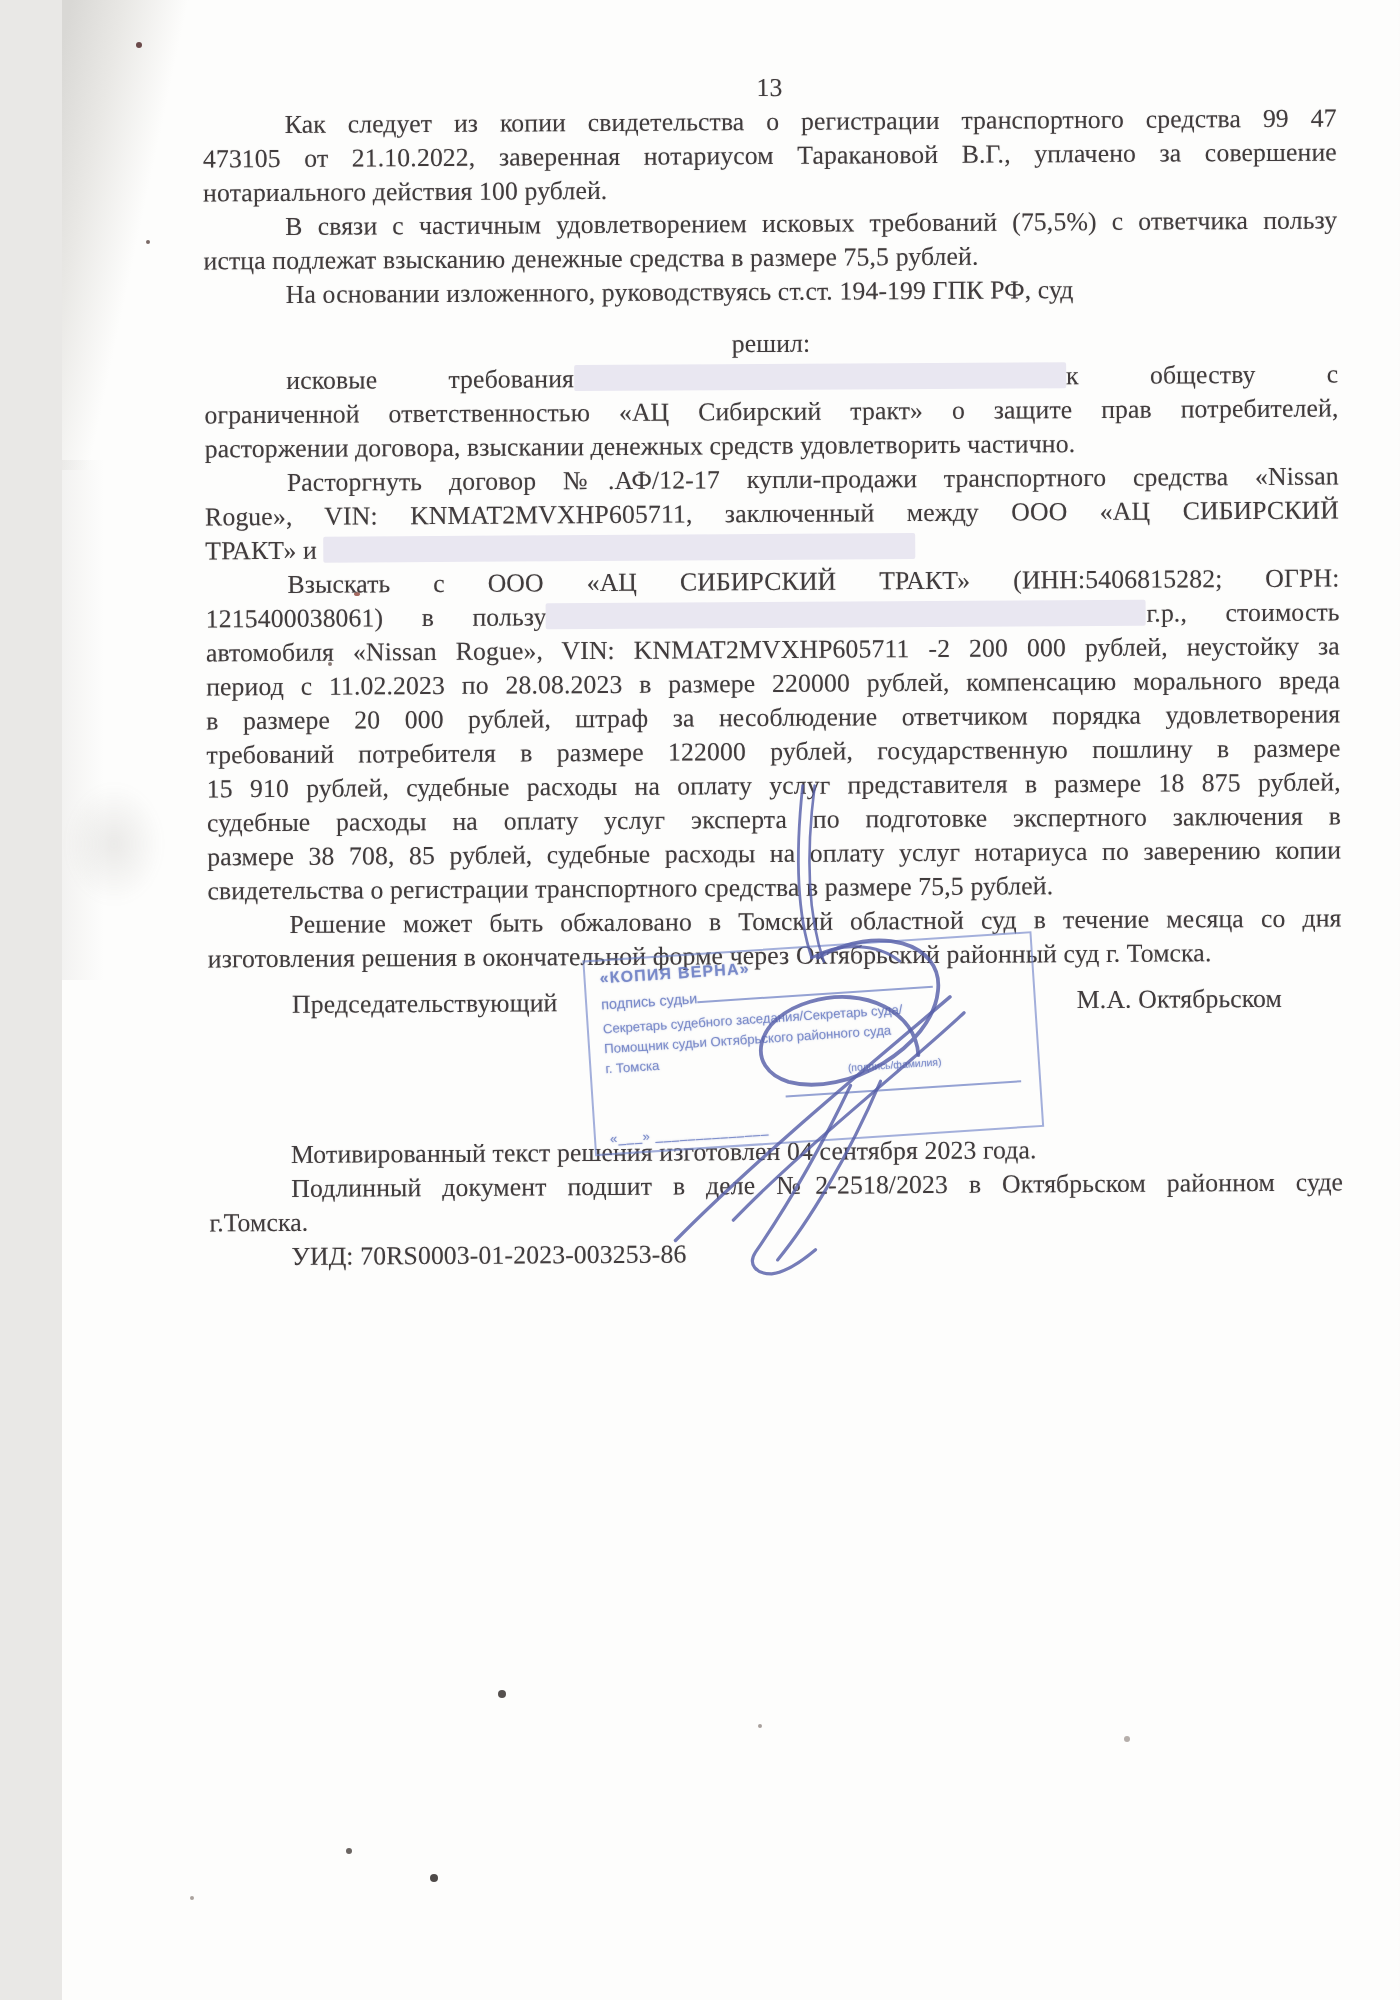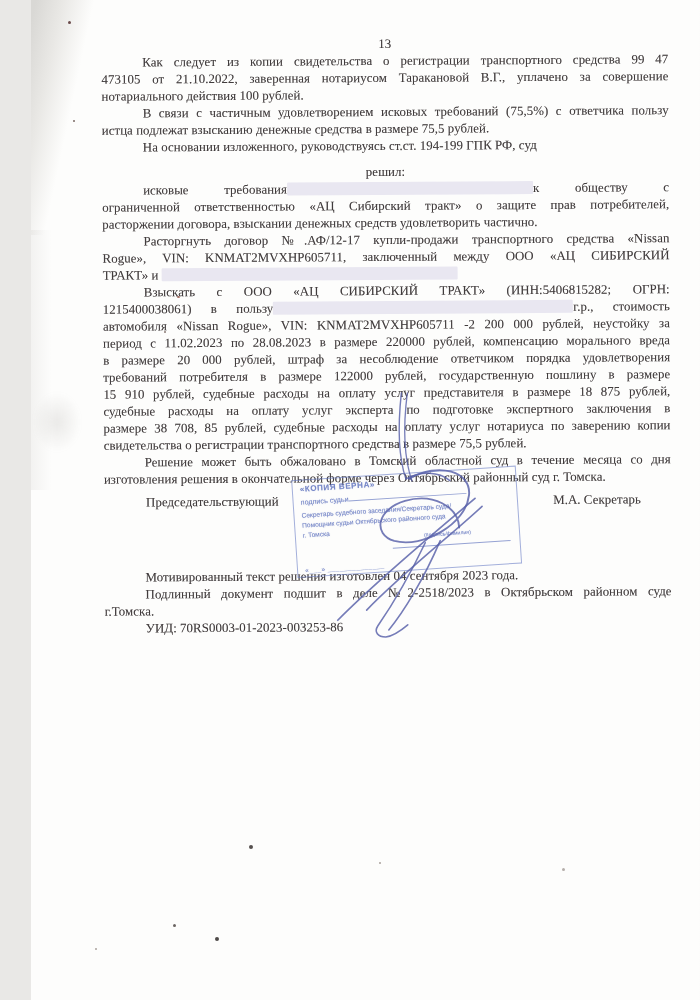--- a/index.html
+++ b/index.html
@@ -90,21 +90,21 @@
         <div class="line just">в размере 20 000 рублей, штраф за несоблюдение ответчиком порядка удовлетворения</div>
         <div class="line just">требований потребителя в размере 122000 рублей, государственную пошлину в размере</div>
         <div class="line just">15 910 рублей, судебные расходы на оплату услуг представителя в размере 18 875 рублей,</div>
         <div class="line just">судебные расходы на оплату услуг эксперта по подготовке экспертного заключения в</div>
         <div class="line just">размере 38 708, 85 рублей, судебные расходы на оплату услуг нотариуса по заверению копии</div>
         <div class="line wrapok">свидетельства о регистрации транспортного средства в размере 75,5 рублей.</div>
         <div class="line ind just">Решение может быть обжаловано в Томский областной суд в течение месяца со дня</div>
         <div class="line wrapok">изготовления решения в окончательной форме через Октябрьский районный суд г. Томска.</div>
         <div class="sigrow" style="margin-top: 6px;">
           <span>Председательствующий</span>
-          <span>М.А. Секретарь</span>
+          <span>М.А. Октябрьском</span>
         </div>
         <div class="gap" style="height: 58px;"></div>
         <div class="line ind wrapok">Мотивированный текст решения изготовлен 04 сентября 2023 года.</div>
         <div class="line ind just">Подлинный документ подшит в деле №2-2518/2023 в Октябрьском районном суде</div>
         <div class="line wrapok">г.Томска.</div>
         <div class="line ind wrapok">УИД: 70RS0003-01-2023-003253-86</div>
       </div>
 
     <div class="stamp">
       <div class="s1">«КОПИЯ ВЕРНА»</div>

